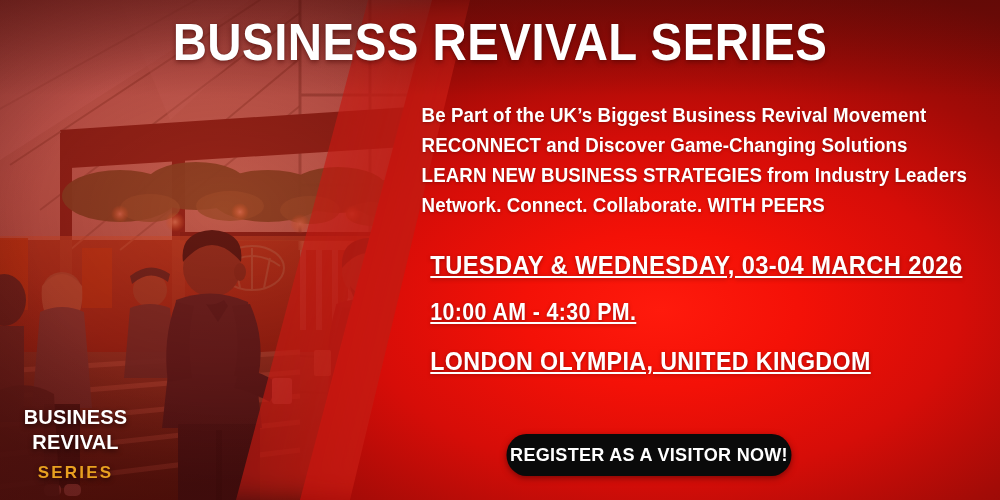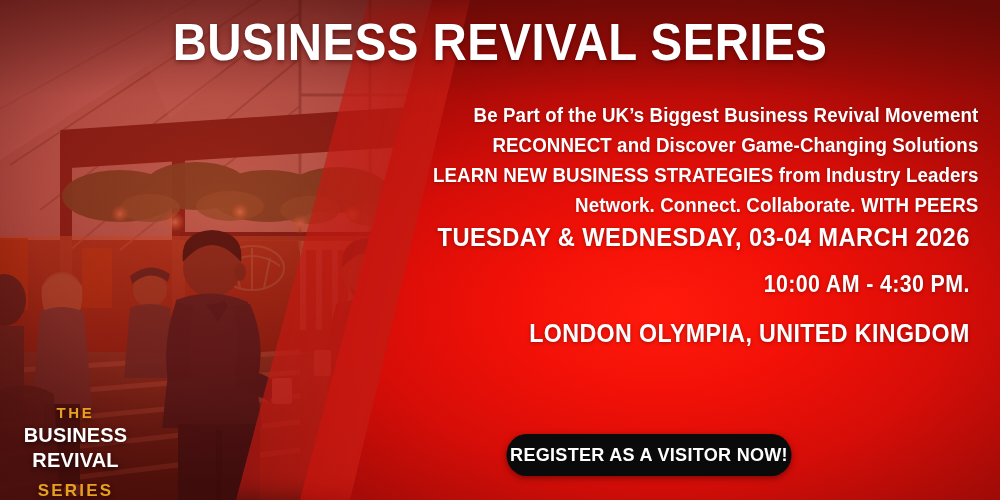--- a/index.html
+++ b/index.html
@@ -60,32 +60,32 @@
     letter-spacing:.5px;
     transform:scaleX(.93);
     transform-origin:50% 50%;
     text-shadow:0 2px 6px rgba(70,6,4,.55), 0 0 1px rgba(0,0,0,.4);
     white-space:nowrap;
   }
 
   
   #content{
     position:absolute;left:410px;top:100px;width:580px;
-    text-align:right;color:#fff;
+    text-align:left;color:#fff;
   }
   .tagline{
     font-size:19.5px;
     line-height:30px;
     font-weight:bold;
     letter-spacing:.1px;
     white-space:nowrap;
     transform:scaleX(.96);
     text-shadow:0 1px 3px rgba(80,8,6,.45);
   }
-  #details{}
+  #details{margin-top:28px;text-decoration:underline;}
   .detail{
     font-weight:bold;
     color:#fff;
     white-space:nowrap;
     text-shadow:0 1px 4px rgba(80,8,6,.5);
     transform:scaleX(.93);
   }
   #detail-date{font-size:25.5px;line-height:34px;letter-spacing:.4px;}
   #detail-time{font-size:23px;line-height:32px;margin-top:14px;letter-spacing:.4px;}
   #detail-venue{font-size:25px;line-height:34px;margin-top:16px;letter-spacing:.4px;}
@@ -380,19 +380,18 @@
       <div class="detail" id="detail-time">10:00 AM - 4:30 PM.</div>
       <div class="detail" id="detail-venue">LONDON OLYMPIA, UNITED KINGDOM</div>
     </div>
   </div>
 
   <div id="cta-wrap">
     <div id="cta">REGISTER AS A VISITOR NOW!</div>
   </div>
 
   <div id="logo">
-    <div id="logo-the">THE</div>
     <div class="logo-main">BUSINESS</div>
     <div class="logo-main">REVIVAL</div>
     <div id="logo-series">SERIES</div>
   </div>
 
 </div>
 
 </body></html>

